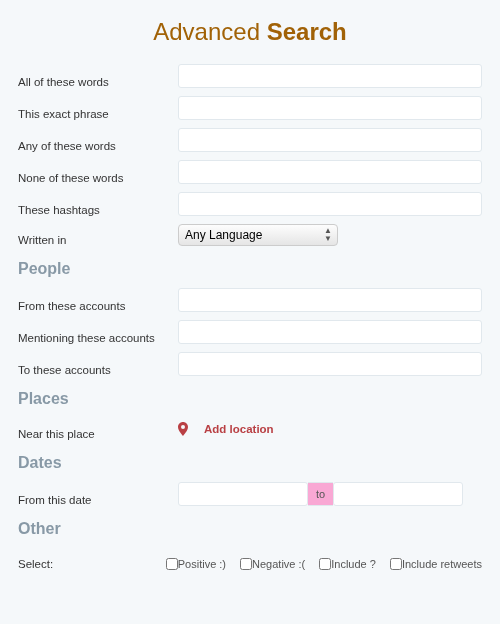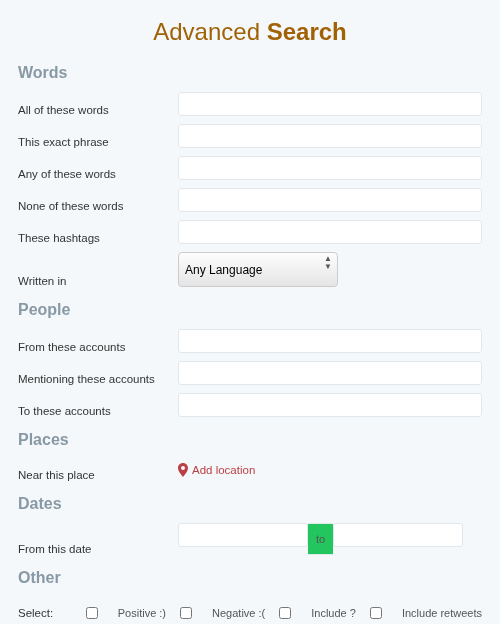--- a/index.html
+++ b/index.html
@@ -52,21 +52,21 @@
     padding: 2px 6px;
     font-size: 12px;
   }
   .sel-wrap {
     width: 160px;
     position: relative;
     display: inline-block;
   }
   select.sel {
     width: 160px;
-    height: 35px;
+    height: 22px;
     border: 1px solid #ccc;
     border-radius: 4px;
     background: linear-gradient(#fdfdfd,#e5e5e5);
     font-size: 12px;
     padding: 0 18px 0 6px;
     -webkit-appearance: none;
     appearance: none;
   }
   .sel-arrows {
     position: absolute;
@@ -76,76 +76,76 @@
     line-height: 8px;
     color: #555;
     pointer-events: none;
   }
   .add-loc {
     display: inline-flex;
     align-items: center;
     font-size: 11.5px;
     color: #b94044;
     cursor: pointer;
-    gap: 4px;
+    gap: 16px;
+    font-weight: bold;
   }
   .date-group {
     display: flex;
     align-items: stretch;
     gap: 0;
   }
   .date-input {
     width: 130px;
     height: 24px;
     border: 1px solid #e1e8ed;
     background: #fff;
     border-radius: 3px;
     font-size: 12px;
     padding: 2px 6px;
   }
   .date-sep {
-    height: 32px;
+    height: 24px;
     padding: 0 8px;
-    background: #22c55e;
+    background: #f9a8d4;
     border: 1px solid #e1e8ed;
     border-left: none;
     border-right: none;
     font-size: 11px;
     display: flex;
     align-items: center;
     color: #555;
   }
   .checks {
     display: flex;
     align-items: center;
     gap: 14px;
     flex-wrap: nowrap;
     padding-top: 2px;
   }
   .chk {
     display: inline-flex;
     align-items: center;
-    gap: 20px;
+    gap: 0;
     font-size: 11px;
     color: #555;
     white-space: nowrap;
   }
   .chk input { width: 12px; height: 12px; }
   svg.pin { width: 10px; height: 14px; }
 </style>
 </head>
 <body>
 
 <div class="page">
 
   <h1>
     <span>Advanced </span><span class="bold">Search</span>
   </h1>
 
-  <h2>Words</h2>
 
   <div class="row">
     <label class="fld">All of these words</label>
     <div class="ctrl"><input type="text" class="txt" style=""></div>
   </div>
   <div class="row">
     <label class="fld">This exact phrase</label>
     <div class="ctrl"><input type="text" class="txt" style=""></div>
   </div>
   <div class="row">

